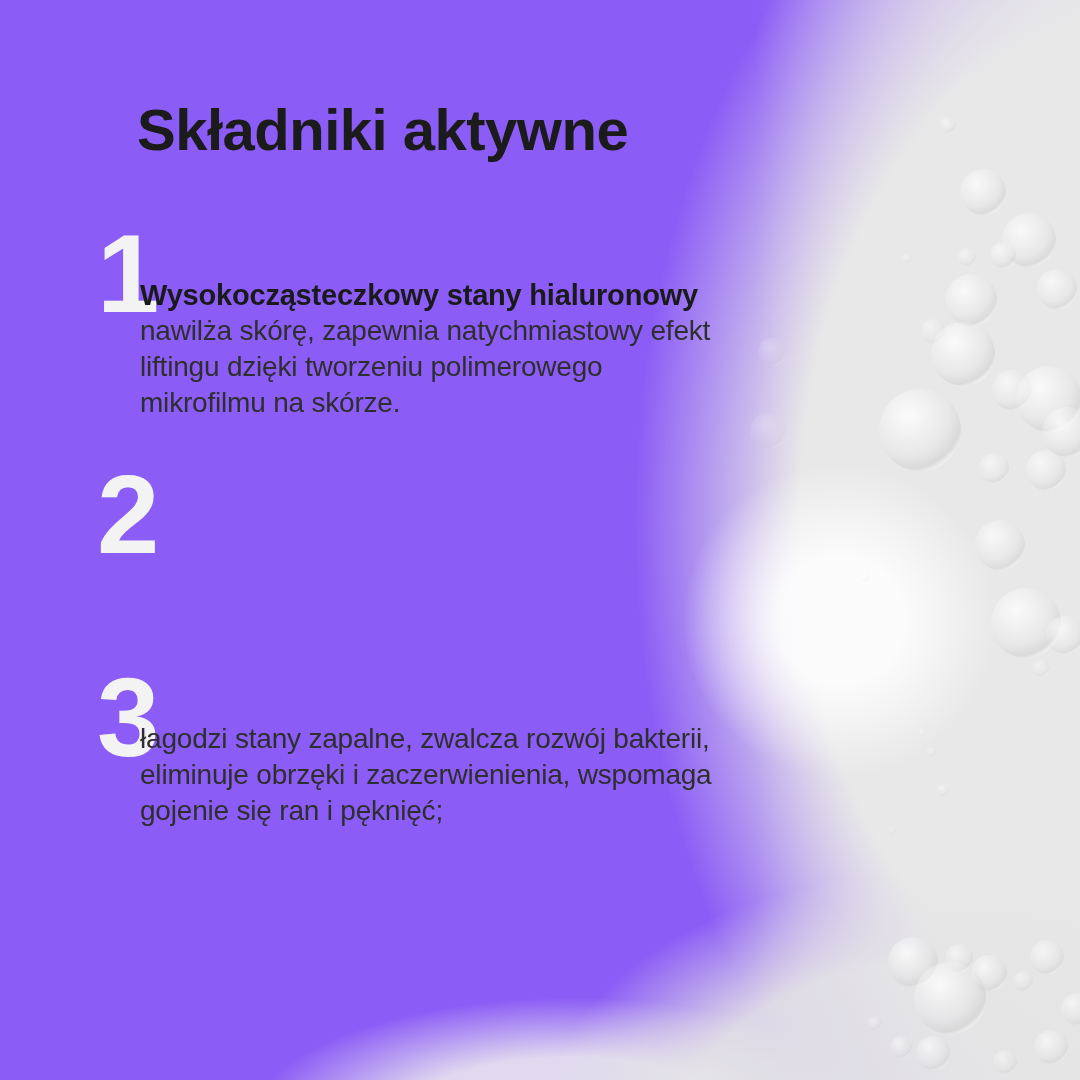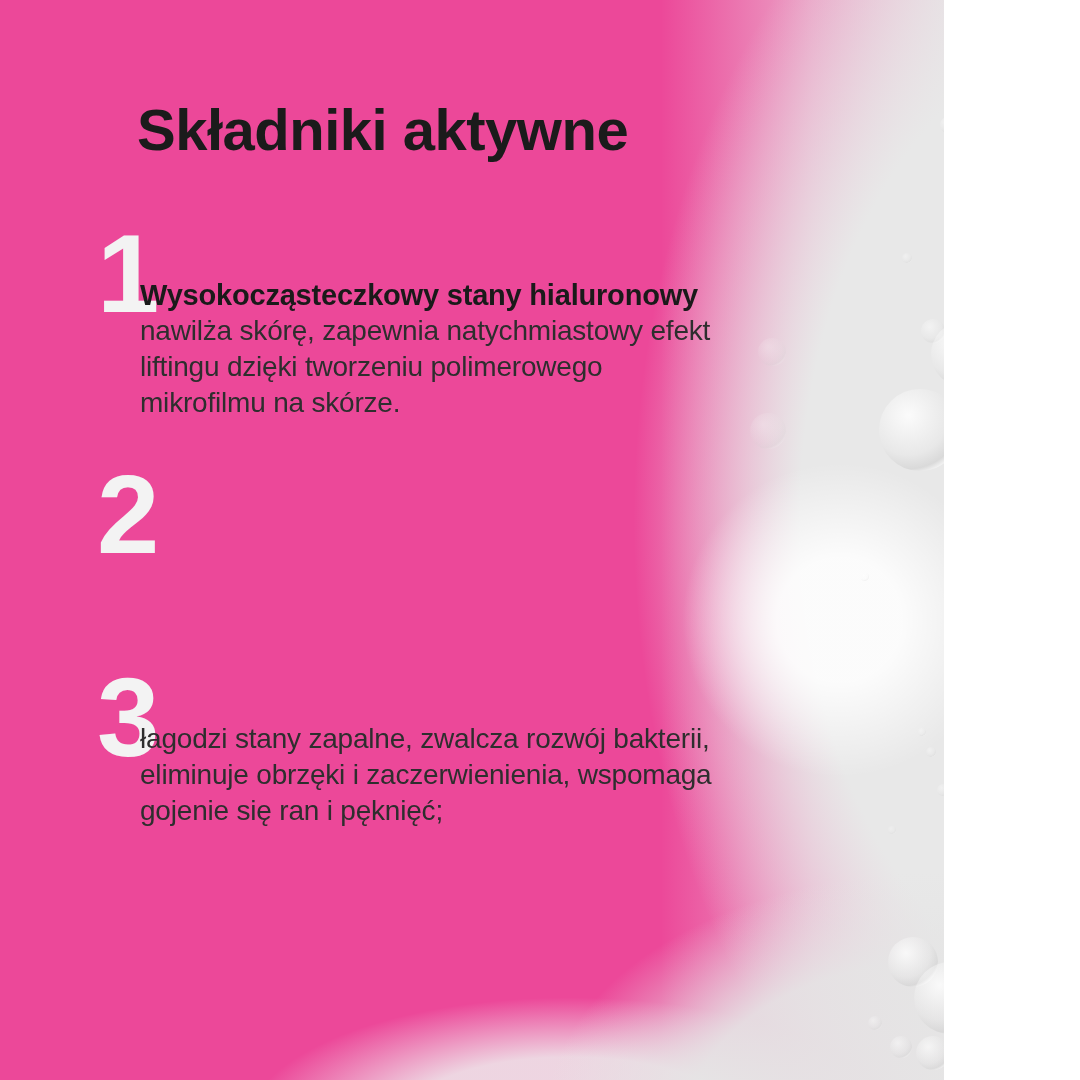--- a/index.html
+++ b/index.html
@@ -1,19 +1,19 @@
 <!DOCTYPE html>
 <html><head>
 <meta charset="utf-8">
 <style>
   html,body{margin:0;padding:0;background:#ffffff;}
   .canvas{
     position:relative;
-    width:944px;height:1080px;
-    background:#ec4899;
+    width:1080px;height:1080px;
+    background:#8b5cf6;
     overflow:hidden;
     font-family:"Liberation Sans","DejaVu Sans",sans-serif;
   }
   
   .texture{
     position:absolute;inset:0;
     background:
       radial-gradient(circle 210px at 840px 620px, rgba(255,255,255,0.85) 30%, rgba(255,255,255,0) 75%),
       radial-gradient(ellipse 520px 320px at 950px 1120px, rgba(229,229,229,0.9) 50%, rgba(229,229,229,0) 78%),
       radial-gradient(ellipse 430px 170px at 570px 1125px, rgba(238,238,238,0.85) 40%, rgba(238,238,238,0) 75%),

